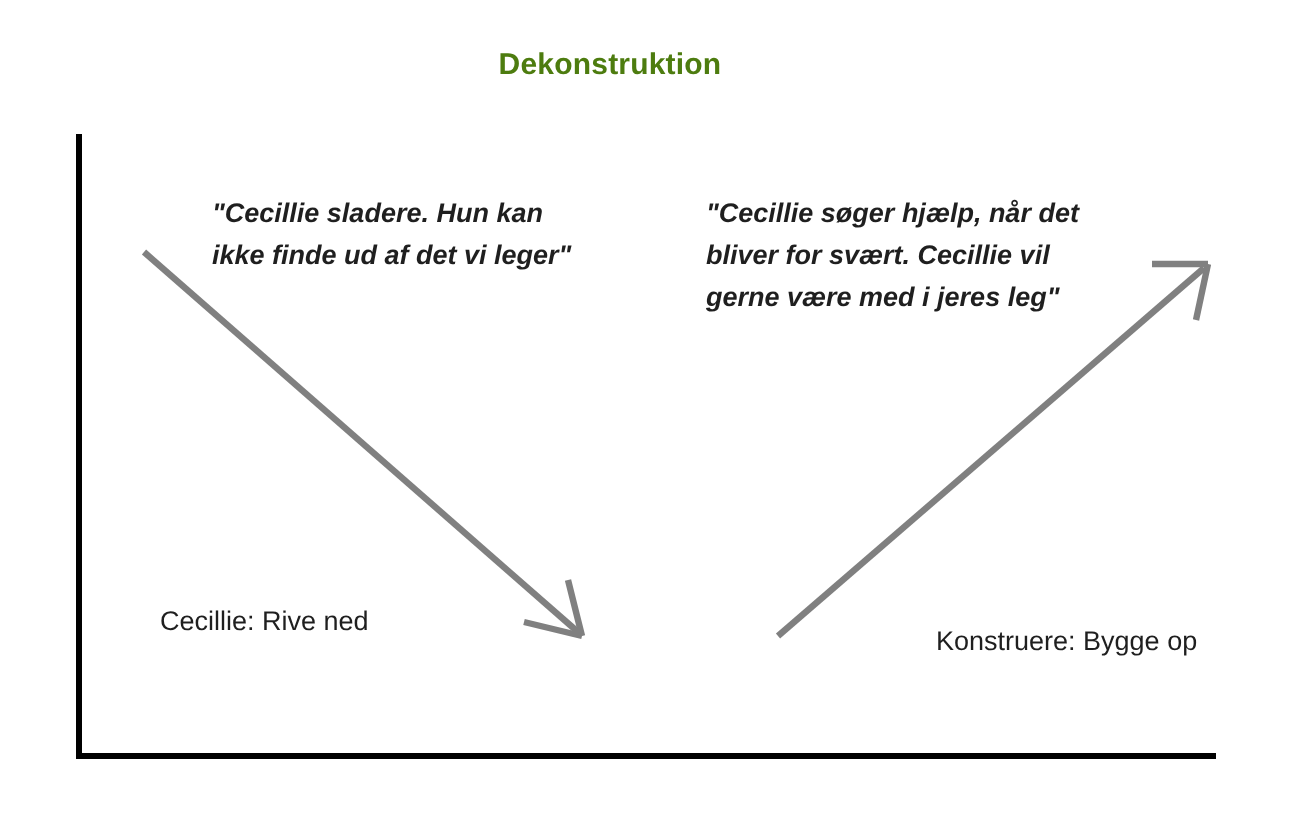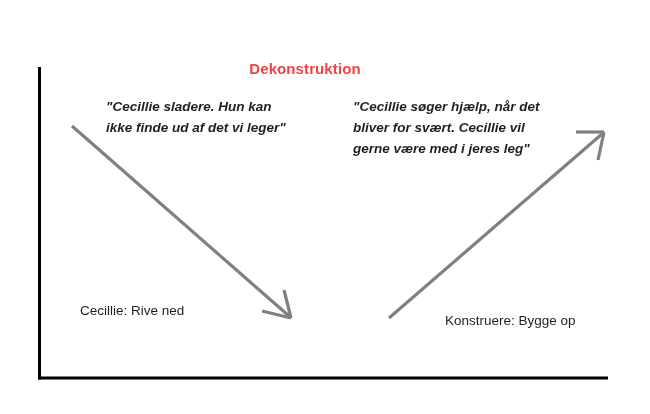--- a/index.html
+++ b/index.html
@@ -19,23 +19,22 @@
     overflow: hidden;
   }
   .title {
     position: absolute;
     left: 0;
     top: 24px;
     width: 610px;
     text-align: center;
     font-size: 15px;
     font-weight: bold;
-    color: #ef4444;
+    color: #4d7c0f;
     letter-spacing: 0.1px;
-    margin-top: 36px;
   }
   .axes-svg, .arrows-svg {
     position: absolute;
     left: 0;
     top: 0;
     width: 650px;
     height: 414px;
   }
   .quote {
     position: absolute;
@@ -60,21 +59,21 @@
     position: absolute;
     font-size: 13.5px;
     color: #1f1f1f;
     white-space: nowrap;
   }
   .label-left {
     left: 80px;
     top: 303px;
   }
   .label-right {
-    left: 445px;
+    left: 468px;
     top: 313px;
   }
 </style>
 </head>
 <body>
 
 <div id="canvas">
 
   <div class="title">Dekonstruktion</div>
 

